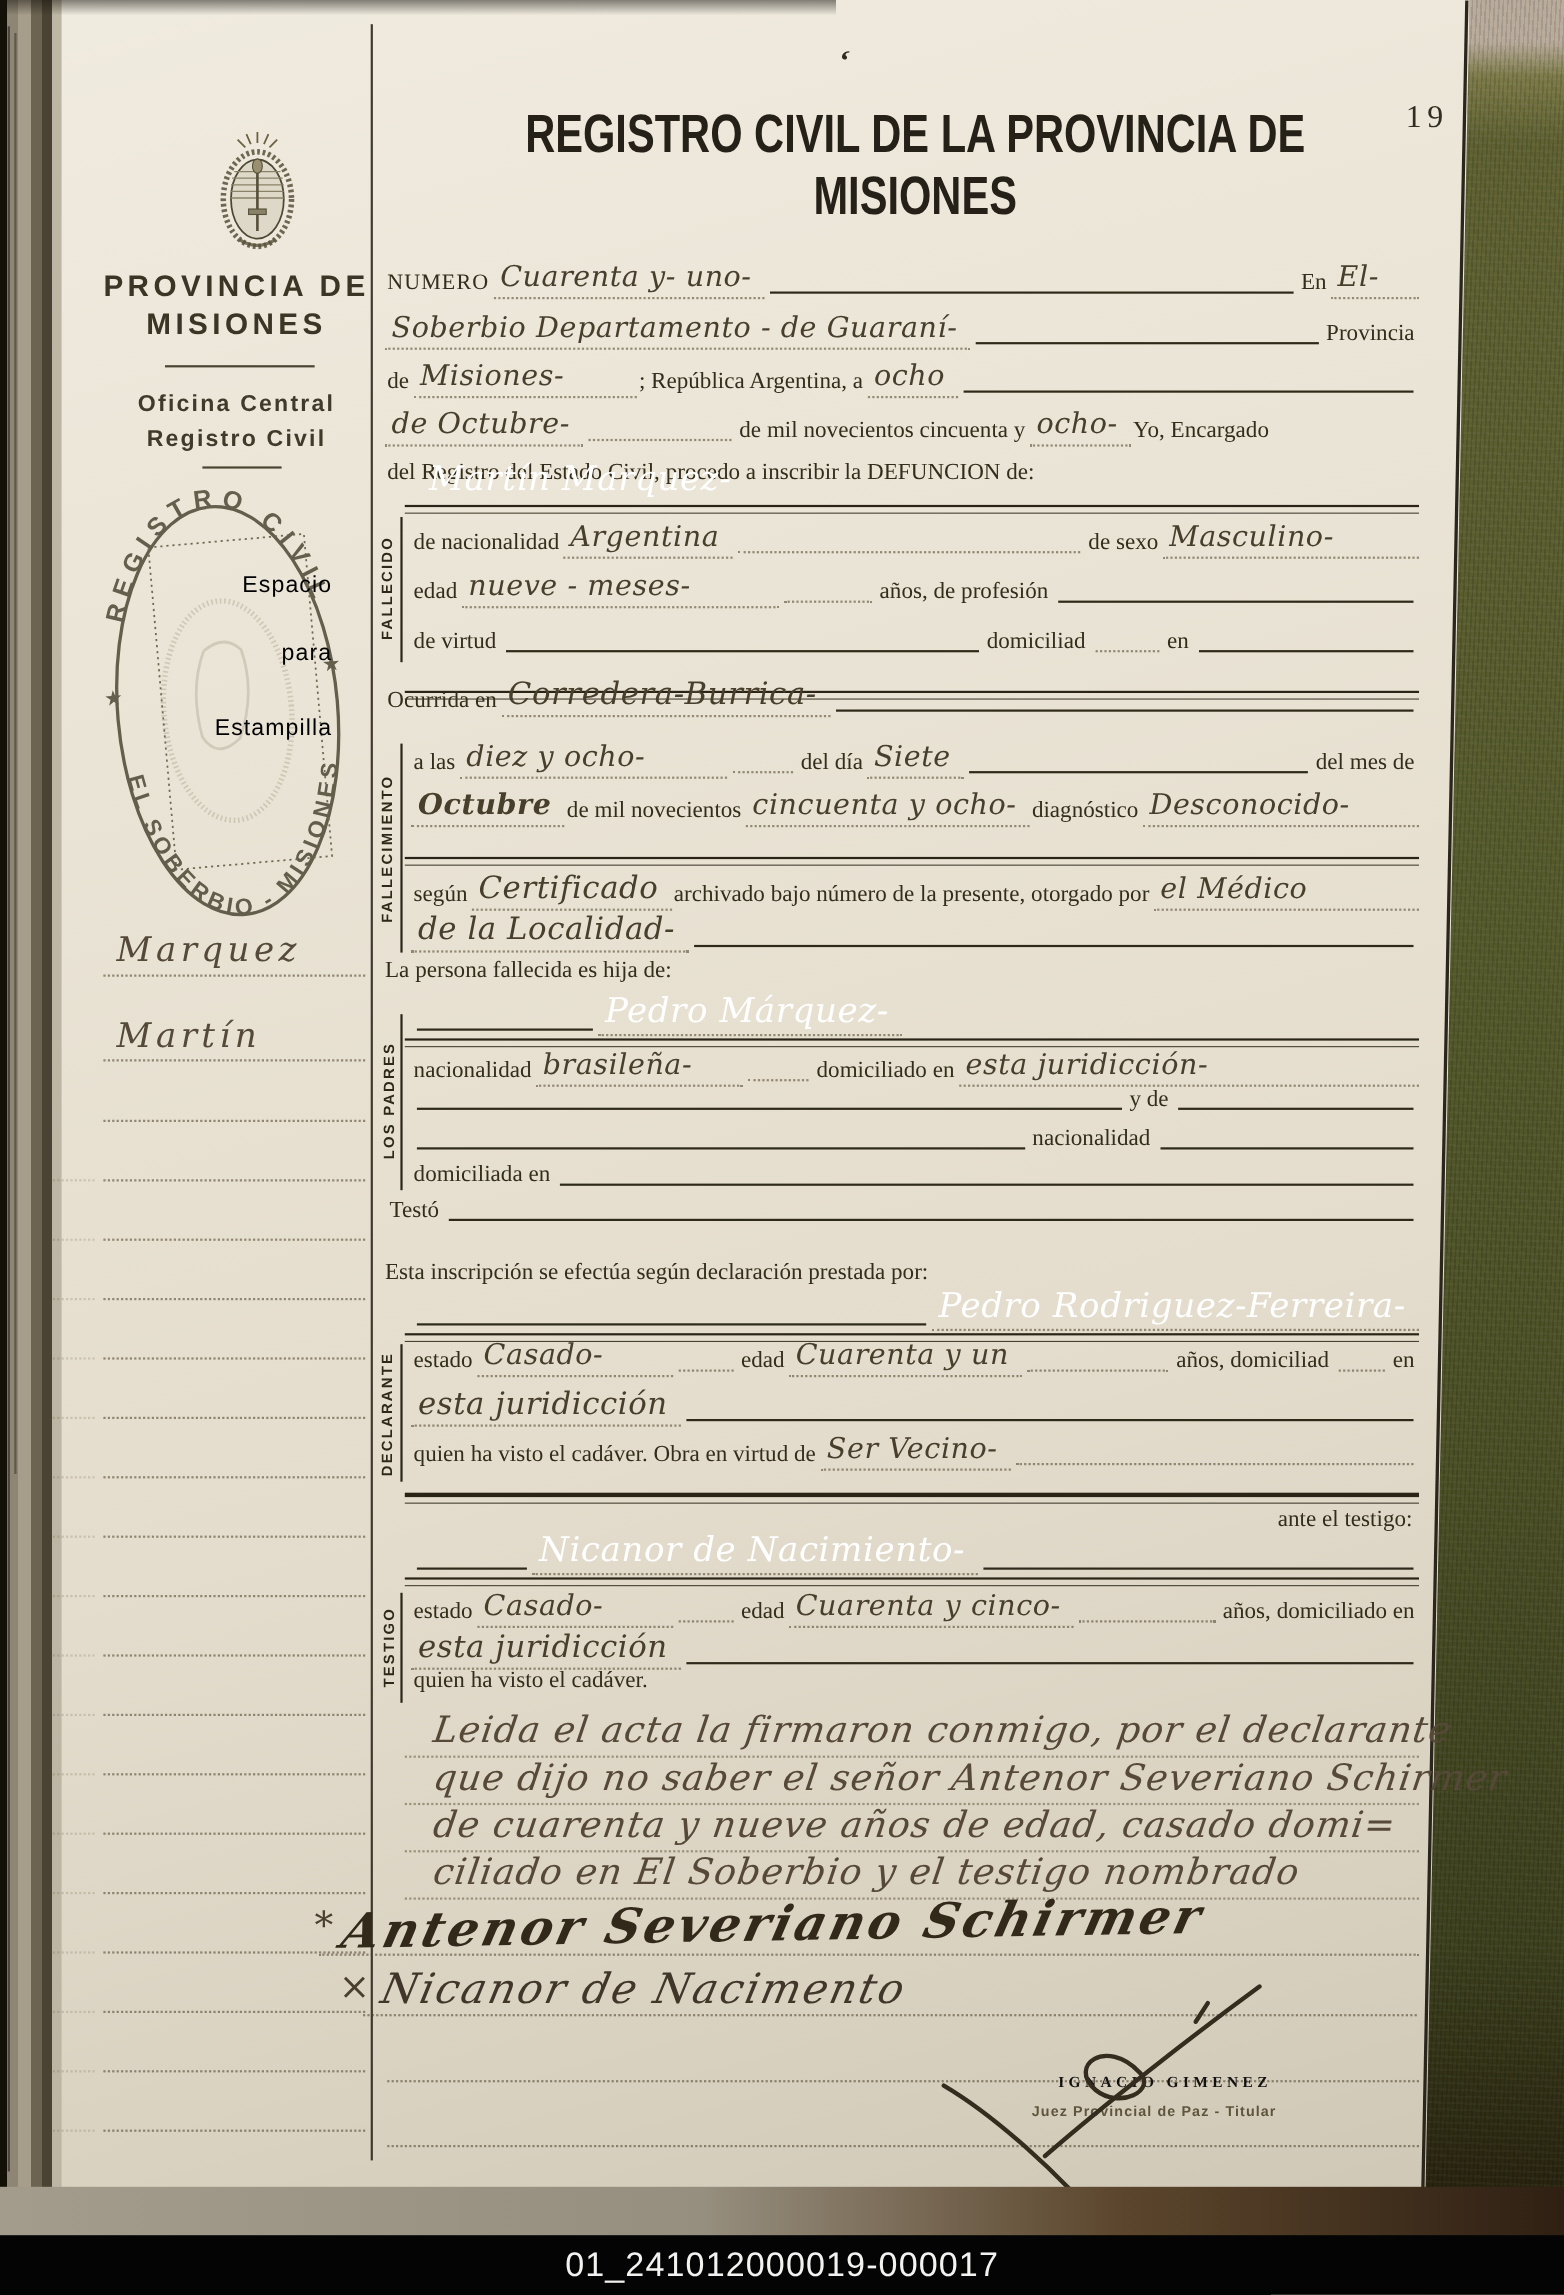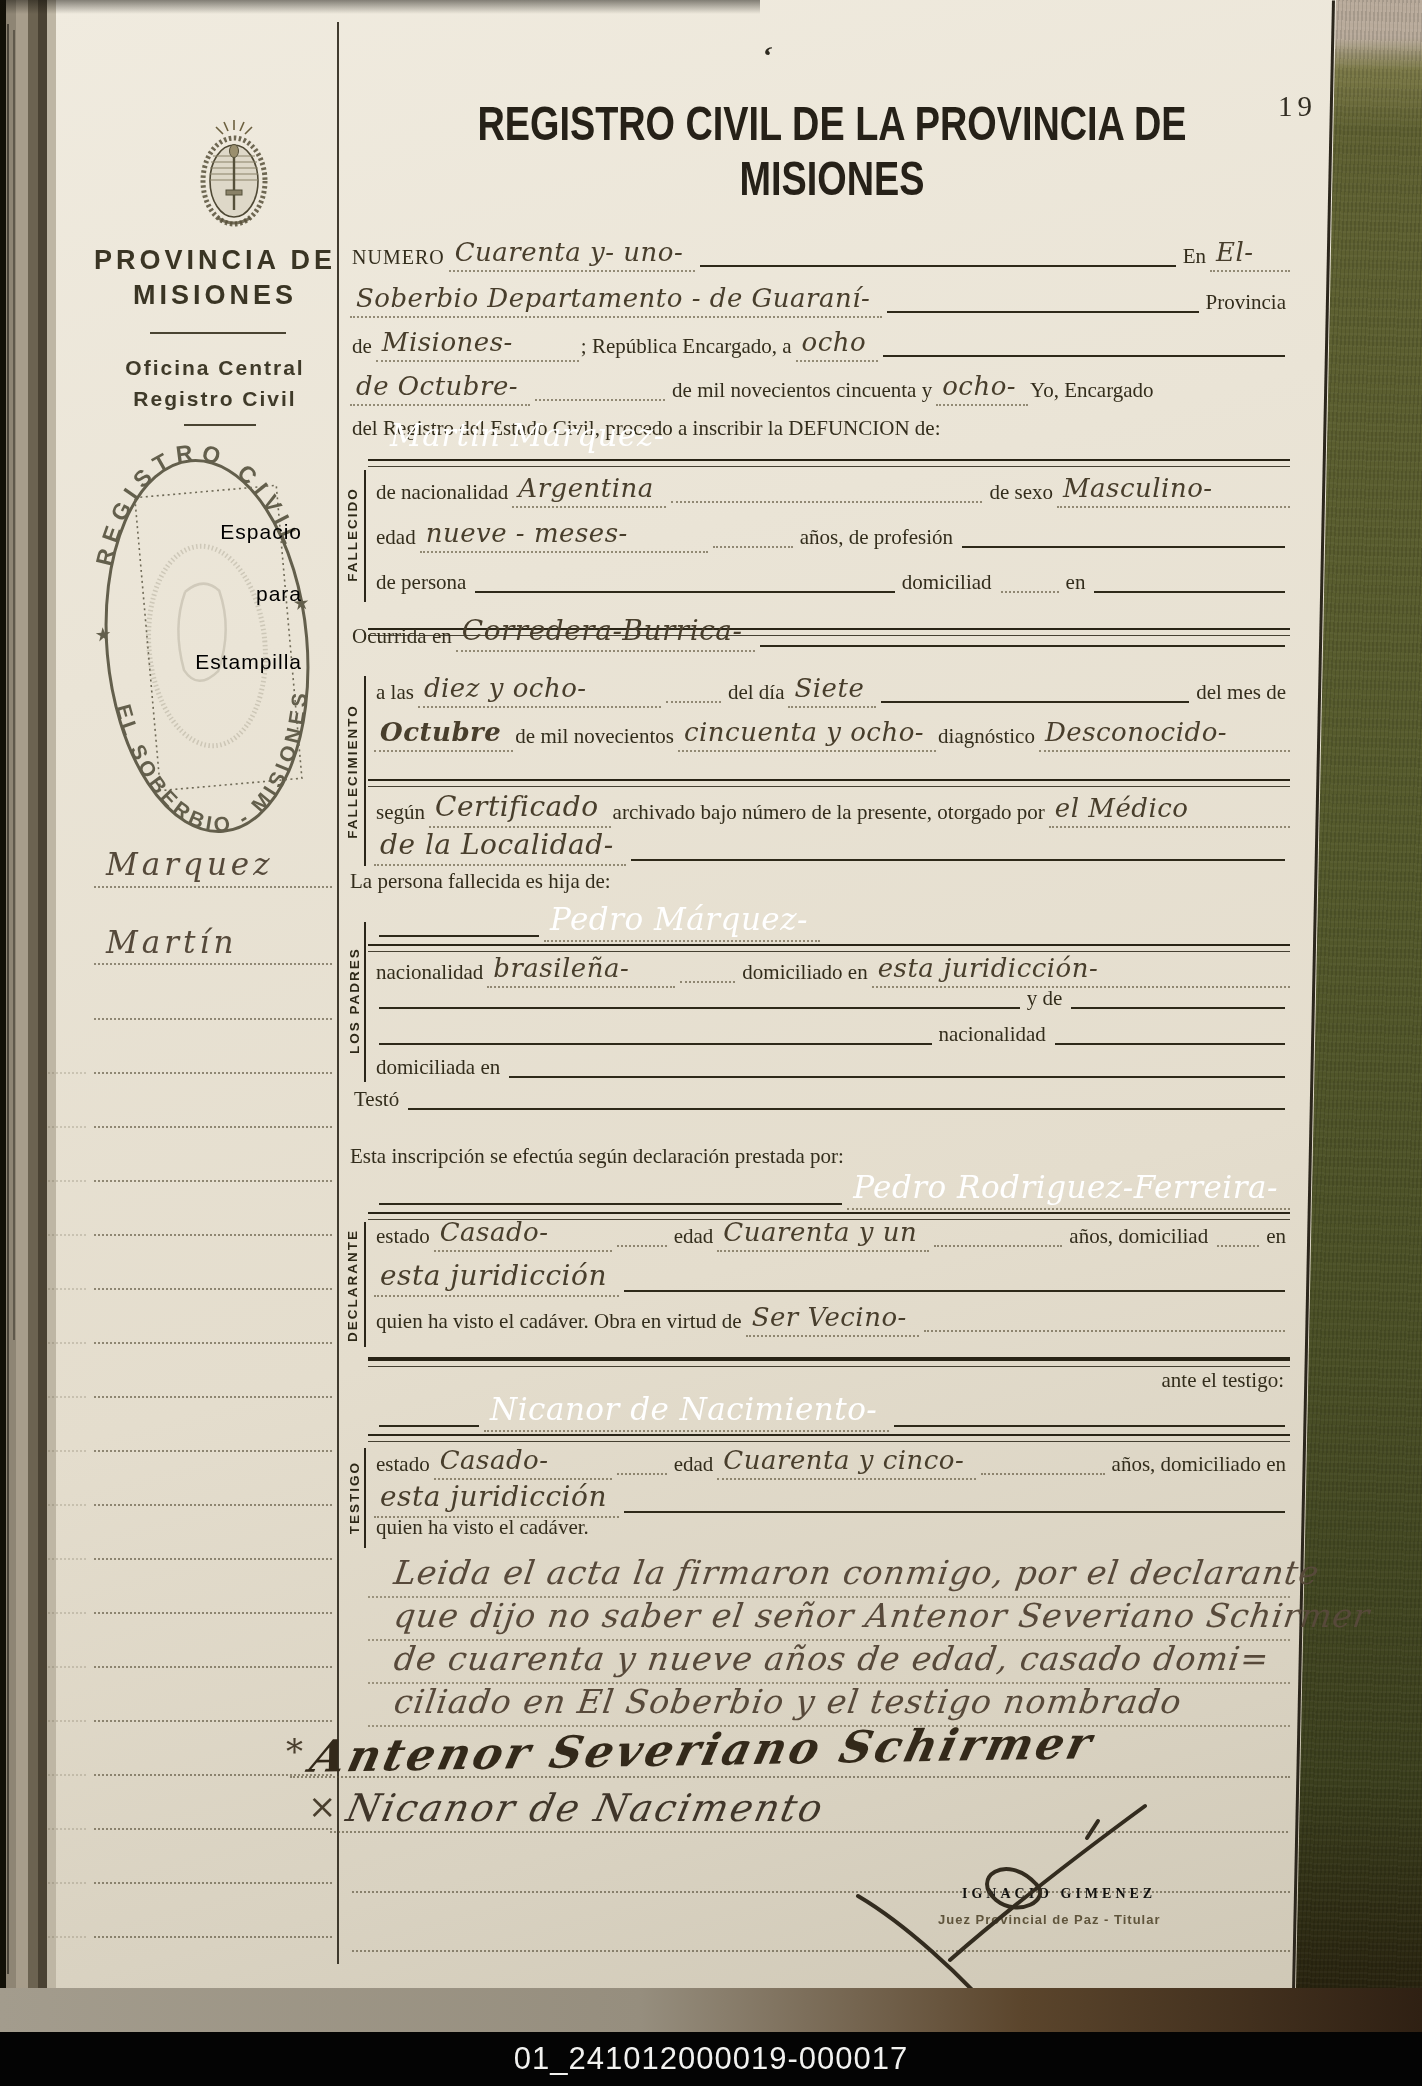--- a/index.html
+++ b/index.html
@@ -198,21 +198,21 @@
     <span class="hw hw27 u-dot" style="min-width:62px;">El-</span>
   </div>
   <div class="row" style="left:350px;top:280px;width:940px;height:38px;">
     <span class="hw hw27 u-dot">Soberbio Departamento - de Guaraní-</span>
     <span class="fill-solid grow"></span>
     <span class="lbl">Provincia</span>
   </div>
   <div class="row" style="left:350px;top:324px;width:940px;height:38px;">
     <span class="lbl">de</span>
     <span class="hw hw27 u-dot" style="min-width:185px;">Misiones-</span>
-    <span class="lbl">; República Encargado, a</span>
+    <span class="lbl">; República Argentina, a</span>
     <span class="hw hw27 u-dot">ocho</span>
     <span class="fill-solid grow"></span>
   </div>
   <div class="row" style="left:350px;top:368px;width:940px;height:38px;">
     <span class="hw hw27 u-dot">de Octubre-</span>
     <span class="fill-dot" style="width:130px;"></span>
     <span class="lbl">de mil novecientos cincuenta y</span>
     <span class="hw hw27 u-dot">ocho-</span>
     <span class="lbl">Yo, Encargado</span>
   </div>
@@ -234,21 +234,21 @@
     <span class="hw hw27 u-dot" style="min-width:215px;">Masculino-</span>
   </div>
   <div class="row" style="left:374px;top:515px;width:916px;height:38px;">
     <span class="lbl">edad</span>
     <span class="hw hw27 u-dot" style="min-width:270px;">nueve - meses-</span>
     <span class="fill-dot" style="width:80px;"></span>
     <span class="lbl">años, de profesión</span>
     <span class="fill-solid grow"></span>
   </div>
   <div class="row" style="left:374px;top:560px;width:916px;height:38px;">
-    <span class="lbl">de persona</span>
+    <span class="lbl">de virtud</span>
     <span class="fill-solid grow" style="flex-grow:2.2;"></span>
     <span class="lbl">domiciliad</span>
     <span class="fill-dot" style="width:58px;"></span>
     <span class="lbl">en</span>
     <span class="fill-solid grow"></span>
   </div>
   <div class="dr" style="left:368px;top:628px;width:922px;"></div>
 
   <div class="row" style="left:350px;top:614px;width:940px;height:38px;">
     <span class="lbl">Ocurrida en</span>

